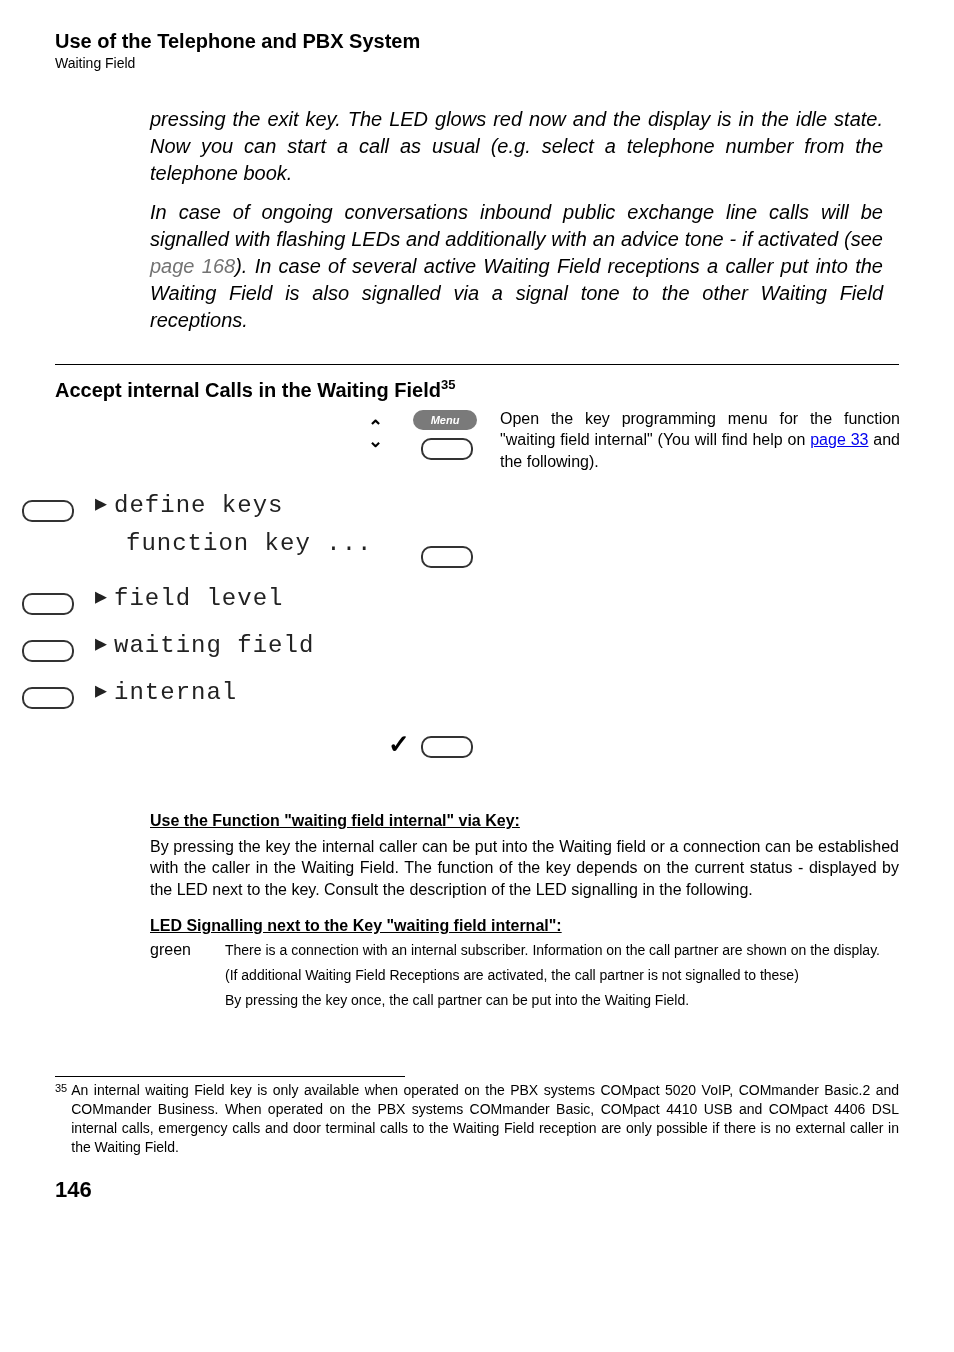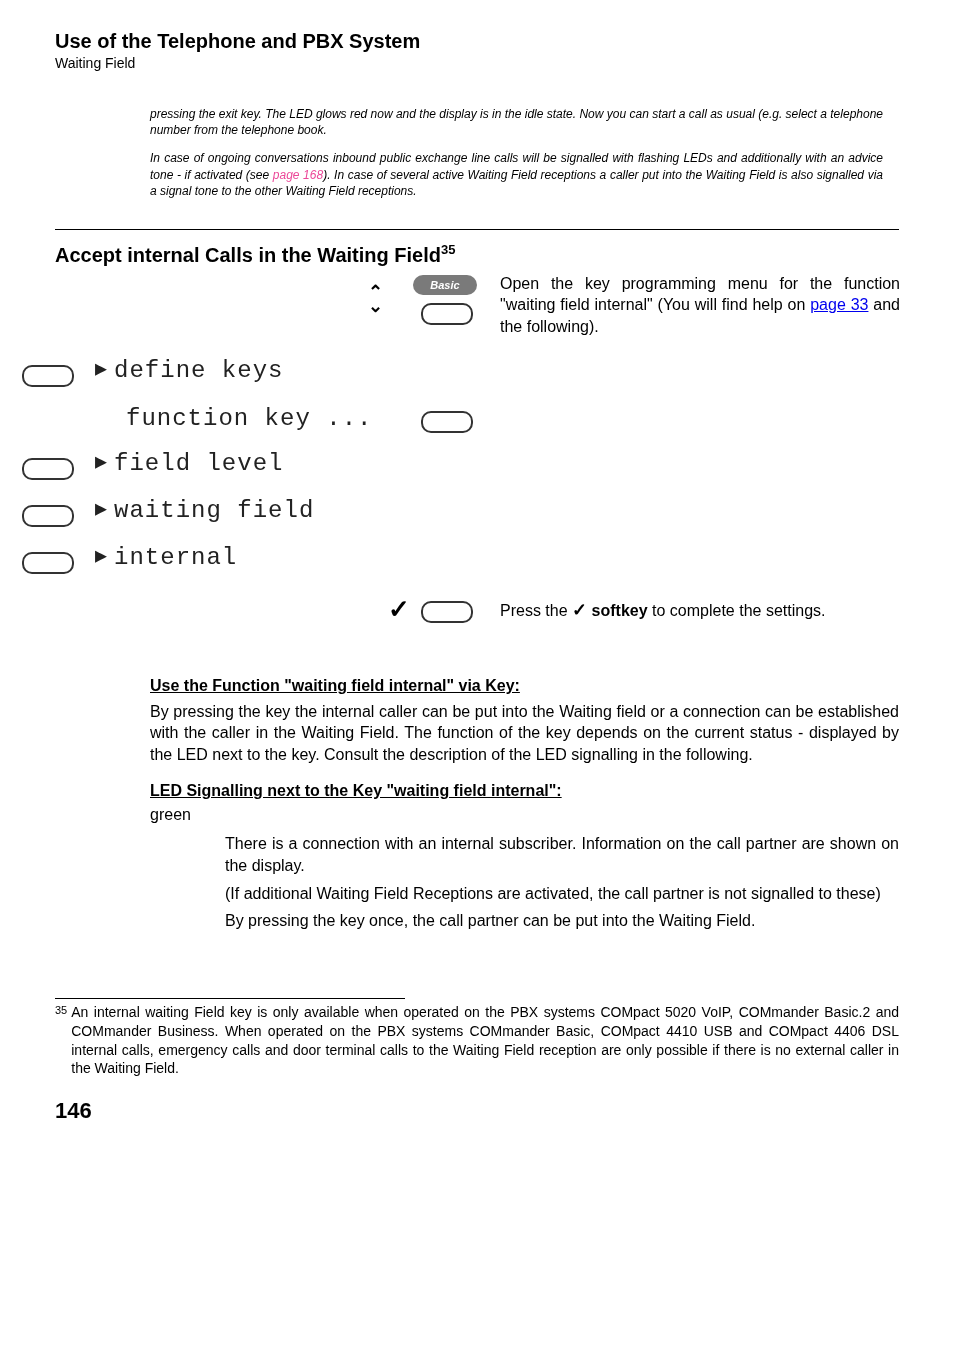--- a/index.html
+++ b/index.html
@@ -21,27 +21,27 @@
     font-weight: bold;
     margin-bottom: 0px;
   }
   .header-sub {
     font-size: 14px;
     margin-top: 2px;
     margin-bottom: 35px;
   }
   .body-italic {
     font-style: italic;
-    font-size: 12px;
+    font-size: 20px;
     line-height: 1.35;
     text-align: justify;
     margin: 0 16px 12px 0;
   }
   .body-italic a, .body-regular a {
-    color: #ec4899;
+    color: #737373;
     text-decoration: none;
   }
   .content-indent {
     margin-left: 95px;
   }
   .hr-sep {
     border: none;
     border-top: 1px solid #000;
     margin: 30px 0 12px 0;
   }
@@ -155,24 +155,23 @@
     display: flex;
     margin-top: 2px;
   }
   .led-label {
     width: 75px;
     flex-shrink: 0;
     font-size: 16px;
   }
   .led-desc {
     flex: 1;
-    font-size: 16px;
-    line-height: 1.35;
-    text-align: justify;
-    margin-top: 27px;
+    font-size: 14px;
+    line-height: 1.35;
+    text-align: justify;
   }
   .led-desc p { margin: 0 0 6px 0; }
 
   
   .footnote-rule {
     border: none;
     border-top: 1px solid #000;
     width: 350px;
     margin: 60px 0 4px 0;
   }
@@ -211,38 +210,38 @@
 
   <hr class="hr-sep">
 
   <div class="section-heading">
     <span>Accept internal Calls in the Waiting Field</span><span class="sup">35</span>
   </div>
 
 
   <div class="diagram">
 
-    <div class="menu-pill">Basic</div>
+    <div class="menu-pill">Menu</div>
     <div class="softbtn" style="left:421px; top:30px;"></div>
     <div class="arrow-stack">
       <span>⌃</span>
       <span>⌄</span>
     </div>
 
     <div class="right-text">
       <span>Open the key programming menu for the function "waiting field internal" (You will find help on </span><a href="#">page 33</a><span> and the following).</span>
     </div>
 
     <div class="softbtn" style="left:22px; top:92px;"></div>
     <div class="lcd-text" style="left:95px; top:84px;">
       <span class="tri">▶</span>
         <span>define keys</span>
     </div>
 
-    <div class="lcd-text" style="left:126px; top:132px;">
+    <div class="lcd-text" style="left:126px; top:122px;">
       <span>function key ...</span>
     </div>
     <div class="softbtn" style="left:421px; top:138px;"></div>
 
     <div class="softbtn" style="left:22px; top:185px;"></div>
     <div class="lcd-text" style="left:95px; top:177px;">
       <span class="tri">▶</span>
         <span>field level</span>
     </div>
 
@@ -253,23 +252,20 @@
     </div>
 
     <div class="softbtn" style="left:22px; top:279px;"></div>
     <div class="lcd-text" style="left:95px; top:271px;">
       <span class="tri">▶</span>
         <span>internal</span>
     </div>
 
     <div class="check" style="left:388px; top:321px;">✓</div>
     <div class="softbtn" style="left:421px; top:328px;"></div>
-    <div class="press-text" style="top:326px;">
-      <span>Press the </span><span class="tick">✓</span><span class="bold"> softkey</span><span> to complete the settings.</span>
-    </div>
   </div>
 
   <div class="content-indent">
     <div class="subhead-underline">Use the Function "waiting field internal" via Key:</div>
     <div class="body-regular">By pressing the key the internal caller can be put into the Waiting field or a connection can be established with the caller in the Waiting Field. The function of the key depends on the current status - displayed by the LED next to the key. Consult the description of the LED signalling in the following.</div>
 
     <div class="subhead-underline" style="margin-top:17px;">LED Signalling next to the Key "waiting field internal":</div>
     <div class="led-row">
       <div class="led-label">green</div>
       <div class="led-desc">

